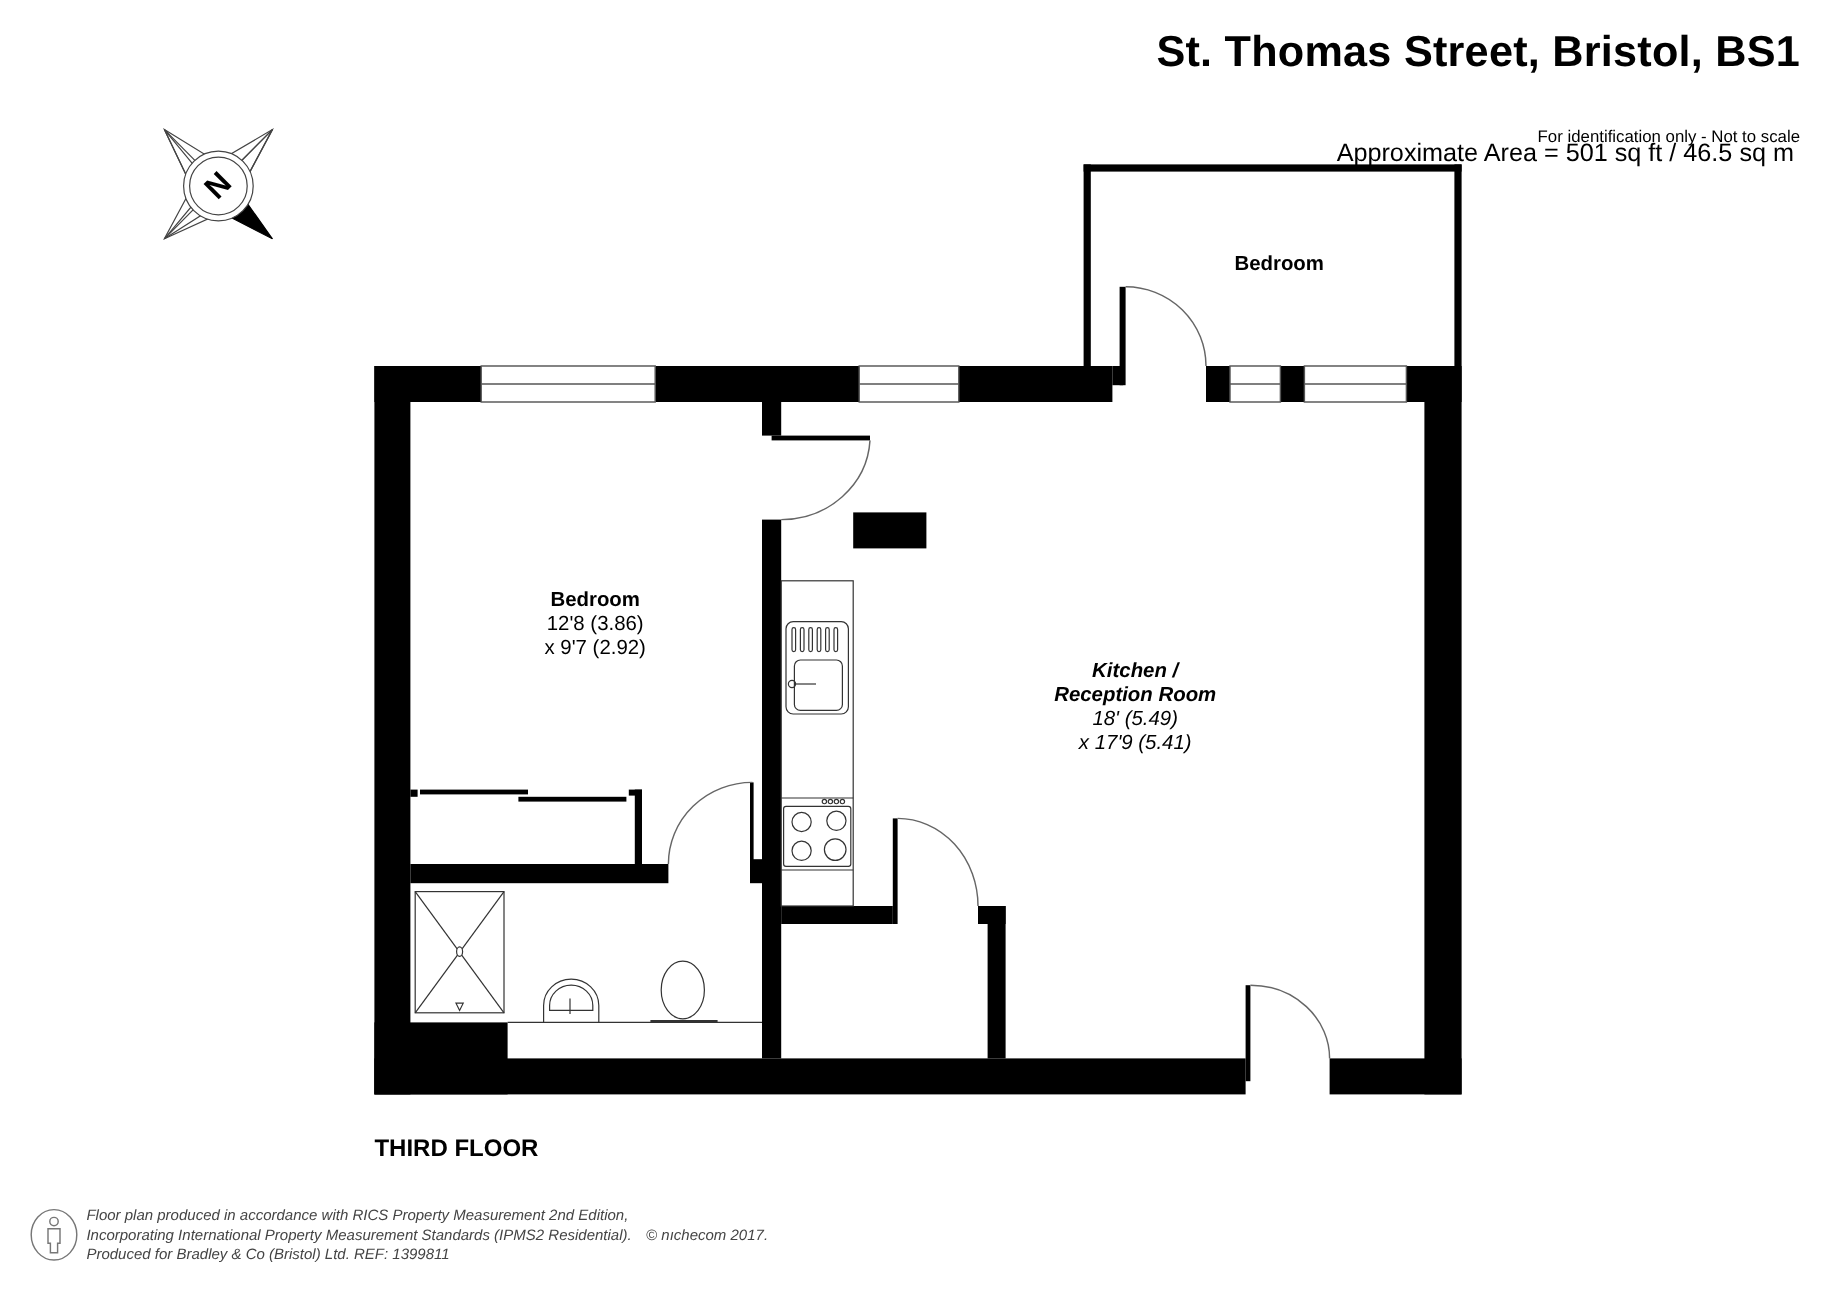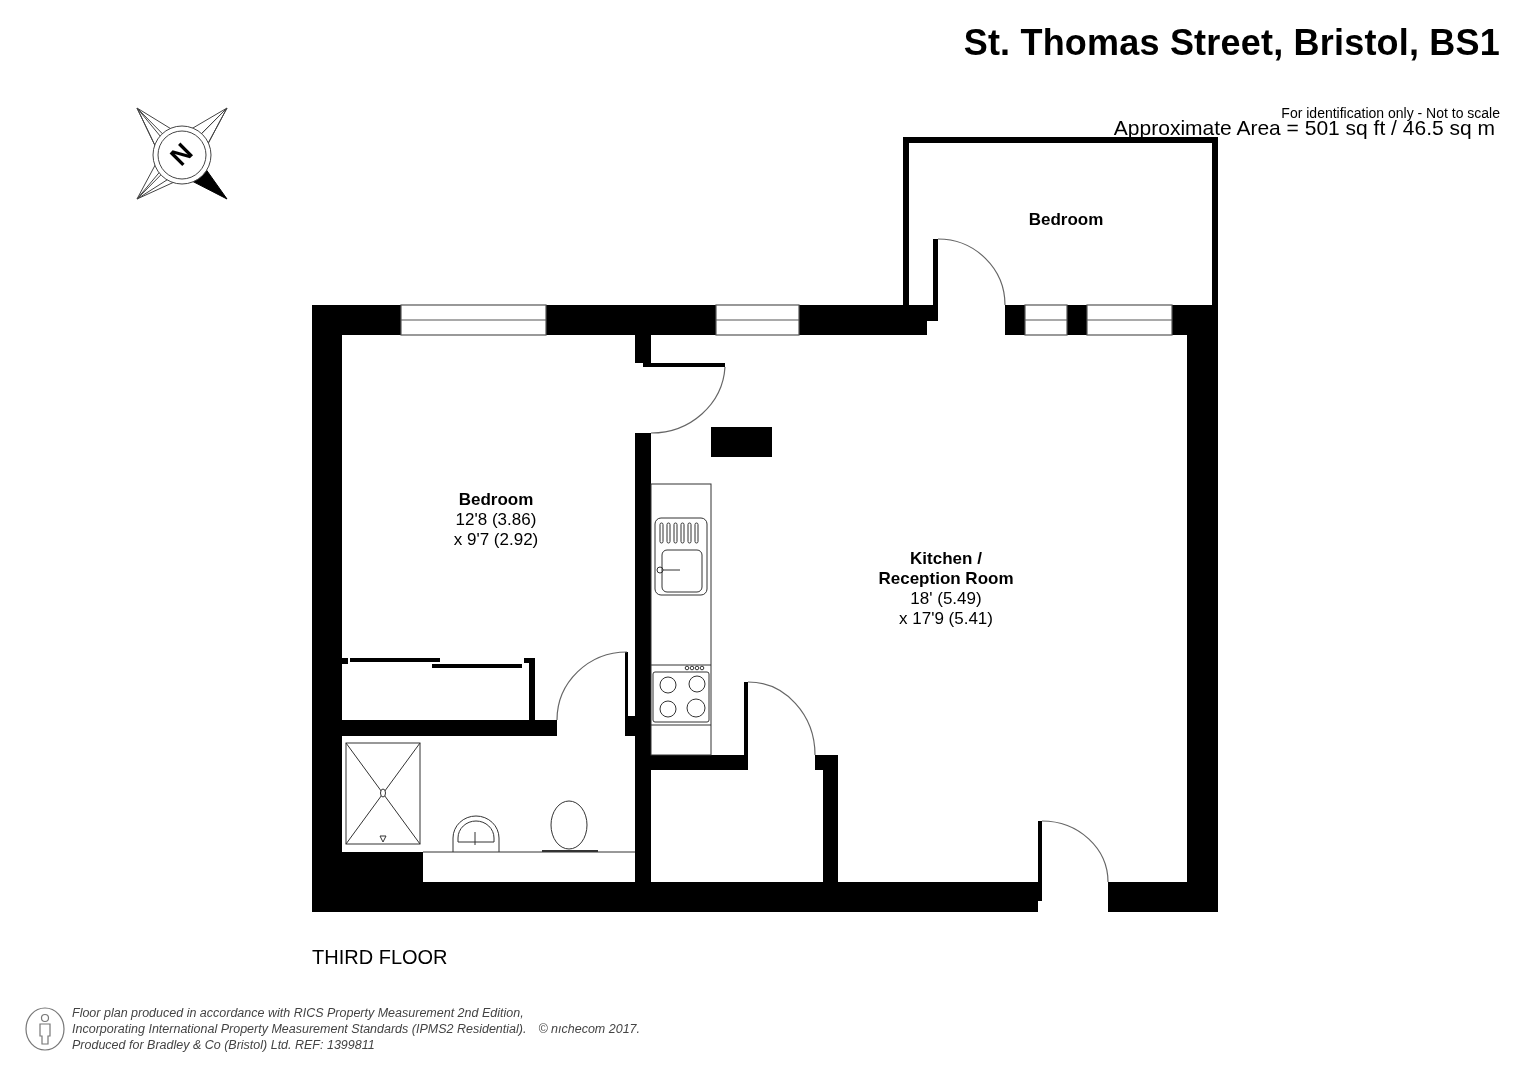--- a/index.html
+++ b/index.html
@@ -2,21 +2,21 @@
 <html><head>
 <meta charset="utf-8">
 <style>
   html, body { margin: 0; padding: 0; background: #ffffff; }
   body { width: 1527px; height: 1080px; position: relative; overflow: hidden;
          font-family: "Liberation Sans", sans-serif; color: #000; }
   .abs { position: absolute; }
   #title { right: 27px; top: 22px; font-size: 36px; font-weight: bold; white-space: nowrap; letter-spacing: 0.2px; }
   #area { right: 32px; top: 73px; font-size: 21px; white-space: nowrap; margin-top: 43px; }
   #disclaimer { right: 27px; top: 105px; font-size: 14px; white-space: nowrap; }
-  #floor-label { left: 312px; top: 946px; font-size: 20px; font-weight: normal; white-space: nowrap; text-align: right; }
+  #floor-label { left: 312px; top: 946px; font-size: 20px; font-weight: bold; white-space: nowrap; text-align: right; }
   #footer { left: 72px; top: 1005px; font-size: 12.5px; color: #444; line-height: 16px; white-space: nowrap; font-style: italic; }
   #footer .line { display: block; }
   #footer .copy { margin-left: 12px; }
   .room-label { text-align: center; font-size: 17px; line-height: 20px; white-space: nowrap; transform: translateX(-50%); }
   .room-label .name { font-weight: bold; display: block; }
   .room-label .dim { display: block; }
   svg#plan { position: absolute; left: 0; top: 0; }
 </style>
 </head>
 <body>
@@ -151,21 +151,21 @@
 <div id="title" class="abs">St. Thomas Street, Bristol, BS1</div>
 <div id="area" class="abs">Approximate Area = 501 sq ft / 46.5 sq m</div>
 <div id="disclaimer" class="abs">For identification only - Not to scale</div>
 
 <div class="abs room-label" style="left:496px; top:490px;">
   <span class="name">Bedroom</span>
   <span class="dim">12'8 (3.86)</span>
   <span class="dim">x 9'7 (2.92)</span>
 </div>
 
-<div class="abs room-label" style="left:946px; top:549px;">
+<div class="abs room-label" style="left:946px; top:549px;font-style:italic;">
   <span class="name">Kitchen /</span>
   <span class="name">Reception Room</span>
   <span class="dim">18' (5.49)</span>
   <span class="dim">x 17'9 (5.41)</span>
 </div>
 
 <div class="abs room-label" style="left:1066px; top:210px;">
   <span class="name">Bedroom</span>
 </div>
 

